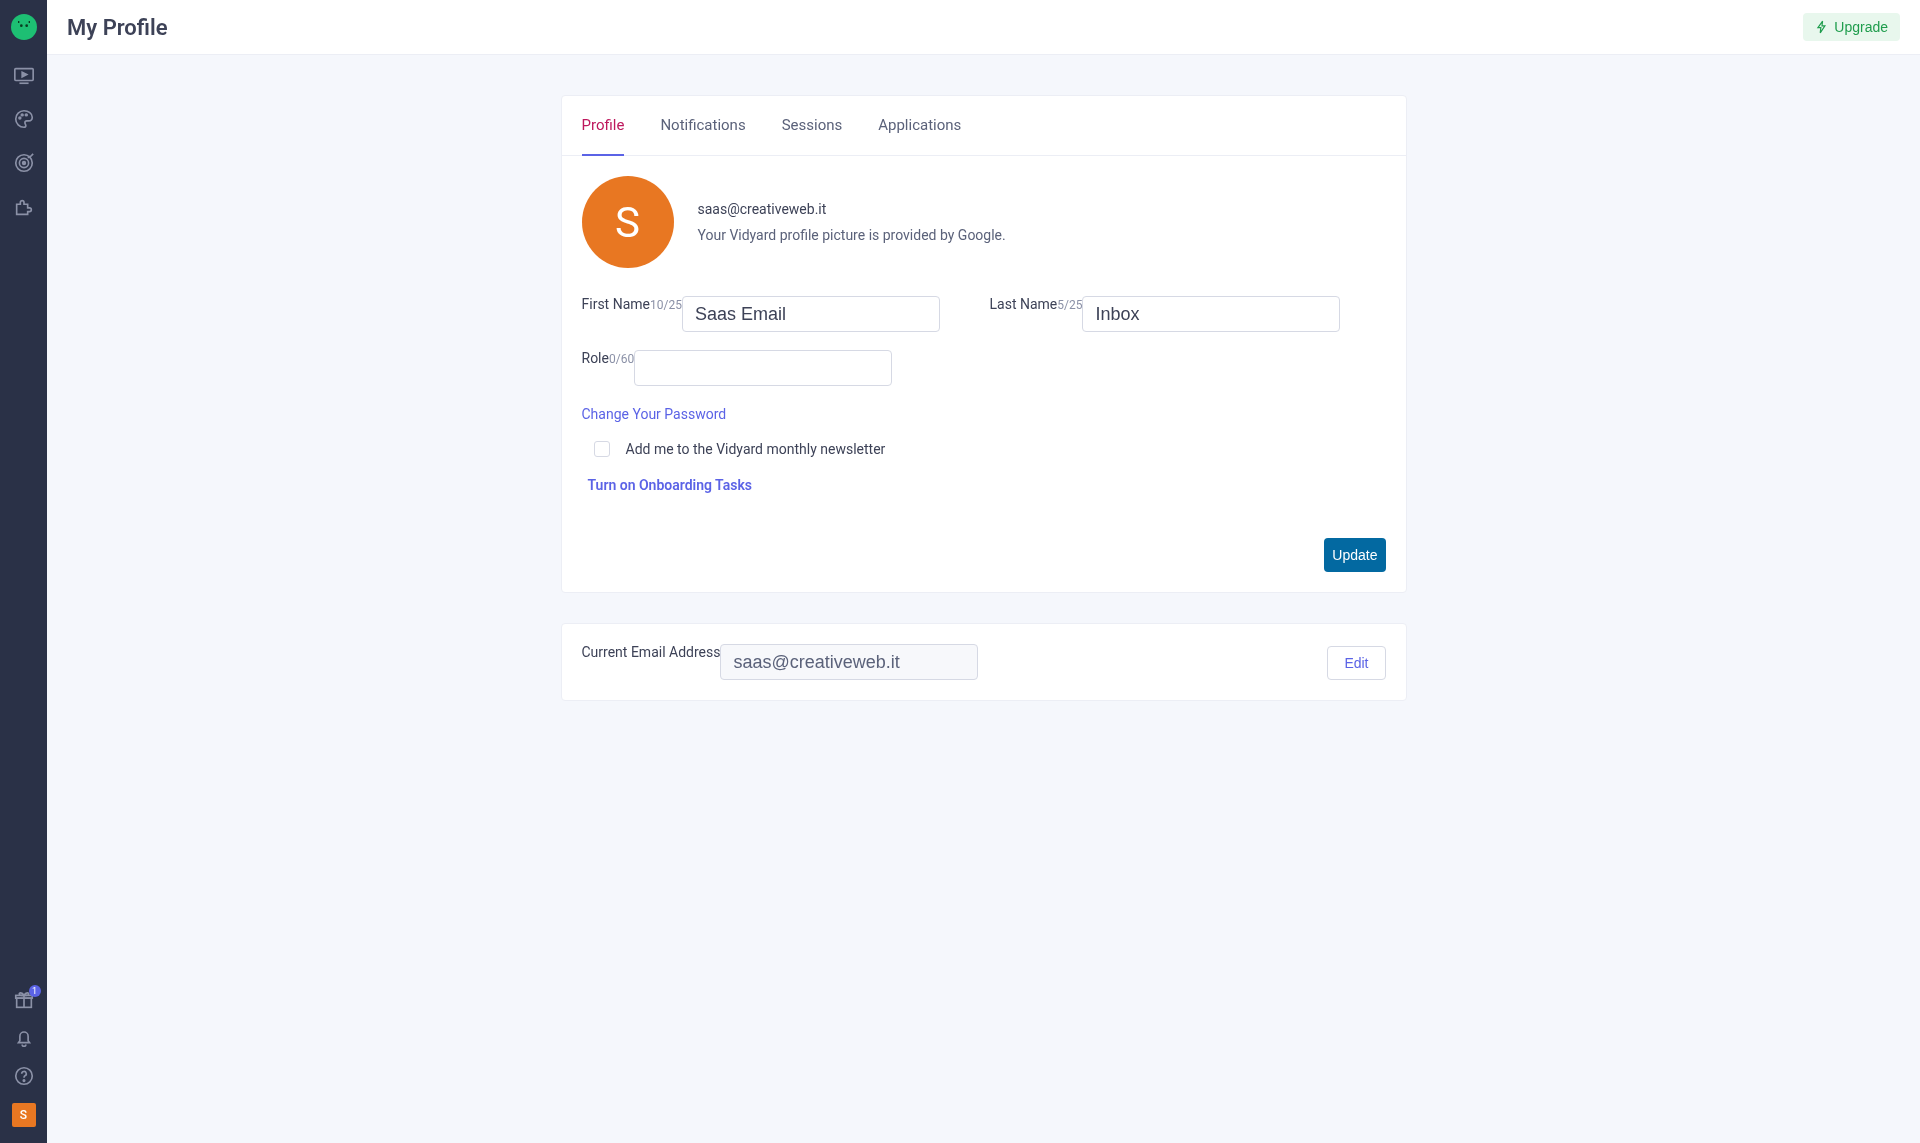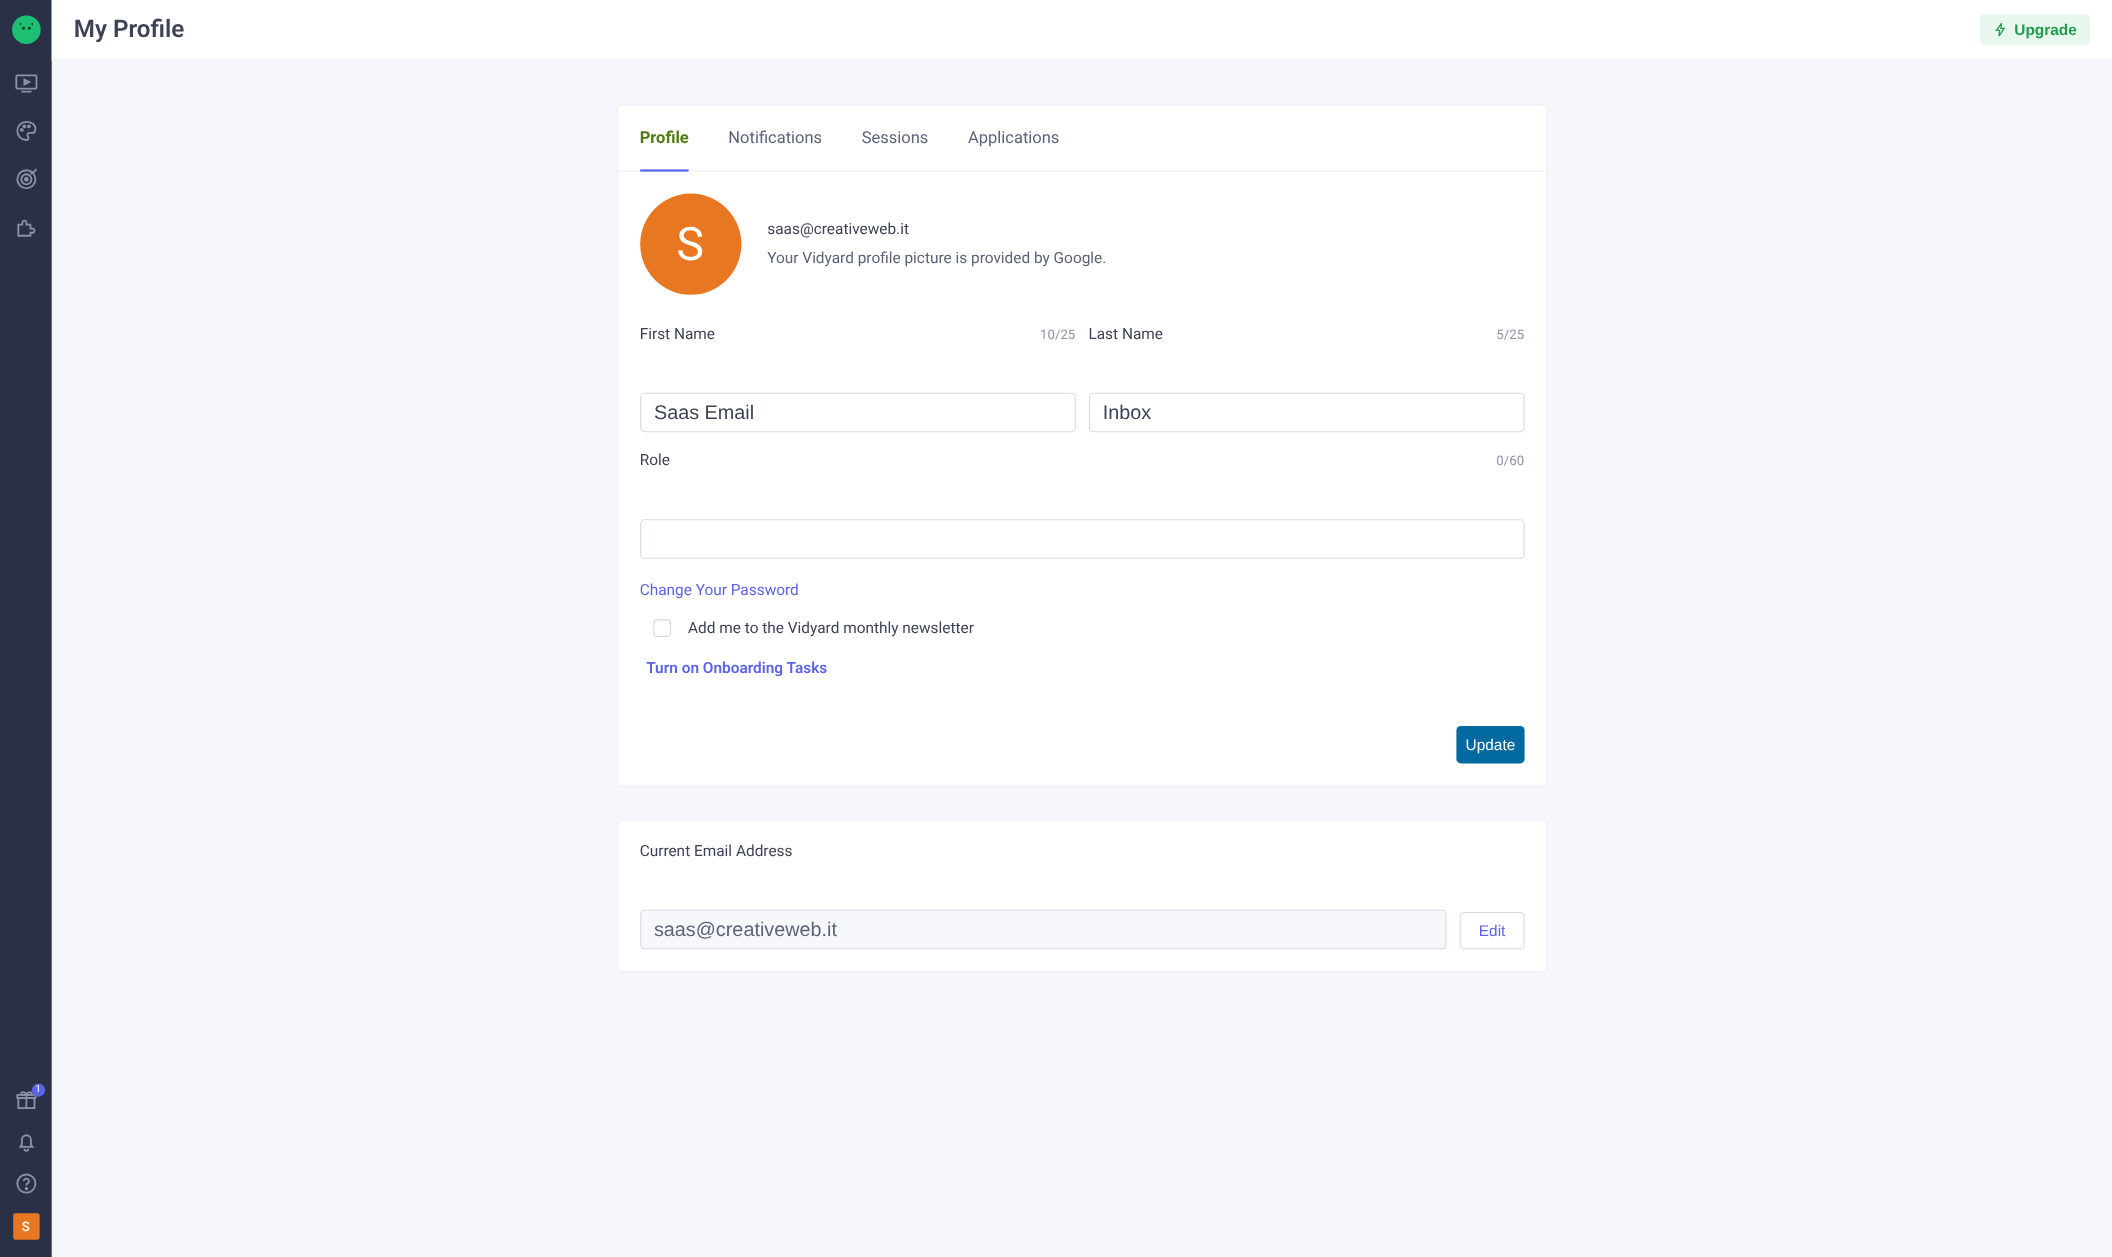--- a/index.html
+++ b/index.html
@@ -16,37 +16,37 @@
 .sidebar .spacer { flex: 1; }
 .sidebar .bottom-items { display: flex; flex-direction: column; gap: 16px; align-items: center; margin-bottom: 16px; }
 .sidebar .gift { position: relative; }
 .sidebar .badge { position: absolute; top: -4px; right: -6px; background: #5b63e6; color: #fff; font-size: 9px; min-width: 12px; height: 12px; border-radius: 6px; display:flex; align-items:center; justify-content:center; padding: 0 3px; }
 .sidebar .avatar-sm { width: 24px; height: 24px; background: #e87722; color: #fff; display: flex; align-items: center; justify-content: center; font-size: 12px; font-weight: 500; border-radius: 2px; }
 
 
 .main { flex: 1; display: flex; flex-direction: column; min-width: 0; }
 .topbar { height: 55px; background: #fff; border-bottom: 1px solid #eceef5; display: flex; align-items: center; padding: 0 20px; justify-content: space-between; }
 .topbar h1 { font-size: 22px; font-weight: 600; color: #3d4257; }
-.upgrade-btn { background: #e8f7ed; color: #1f9d4d; border: none; border-radius: 4px; padding: 6px 12px; font-size: 14px; font-weight: 700; display: flex; align-items: center; gap: 5px; cursor: pointer; justify-content: space-between; }
+.upgrade-btn { background: #e8f7ed; color: #1f9d4d; border: none; border-radius: 4px; padding: 6px 12px; font-size: 14px; font-weight: 400; display: flex; align-items: center; gap: 5px; cursor: pointer; justify-content: space-between; }
 
 .content { flex: 1; overflow-y: auto; padding: 40px 0; }
 .card { width: 846px; margin: 0 auto 30px; background: #fff; border: 1px solid #eceef5; border-radius: 4px; }
 
 .tabs { display: flex; gap: 36px; padding: 0 20px; border-bottom: 1px solid #eceef5; }
 .tab { padding: 20px 0; font-size: 15px; color: #5b627a; cursor: pointer; border-bottom: 2px solid transparent; margin-bottom: -1px; }
-.tab.active { color: #4d7c0f; border-bottom-color: #5b63e6; font-weight: bold; }
+.tab.active { color: #be185d; border-bottom-color: #5b63e6; }
 
 .card-body { padding: 20px; }
 .profile-header { display: flex; align-items: center; gap: 24px; margin-bottom: 28px; }
 .avatar-lg { width: 92px; height: 92px; border-radius: 50%; background: #e87722; color: #fff; display: flex; align-items: center; justify-content: center; font-size: 42px; font-weight: 400; }
 .profile-info .email { font-size: 14px; color: #3d4257; margin-bottom: 10px; }
 .profile-info .desc { font-size: 14px; color: #5b627a; }
 
 .form-row { display: flex; gap: 12px; margin-bottom: 18px; }
-.form-field { flex: 1; display: flex; flex-direction: column; gap: 37px; }
+.form-field { flex: 1; display: flex; flex-direction: row; }
 .label-row { display: flex; justify-content: space-between; margin-bottom: 8px; align-items: baseline; }
 .label-row label { font-size: 14px; color: #3d4257; }
 .counter { font-size: 12px; color: #8b91a7; }
 .text-input { height: 36px; border: 1px solid #d6d9e4; border-radius: 4px; padding: 0 12px; font-size: 18px; color: #3d4257; background: #fff; }
 
 .link { color: #5b63e6; font-size: 14px; cursor: pointer; display: inline-block; }
 .link.bold { font-weight: 600; }
 .checkbox-row { display: flex; align-items: flex-start; gap: 16px; margin: 18px 12px; }
 .checkbox-row input[type=checkbox] { width: 16px; height: 16px; border: 1px solid #d6d9e4; border-radius: 3px; appearance: none; cursor: pointer; }
 .checkbox-row label { font-size: 14px; color: #3d4257; }

